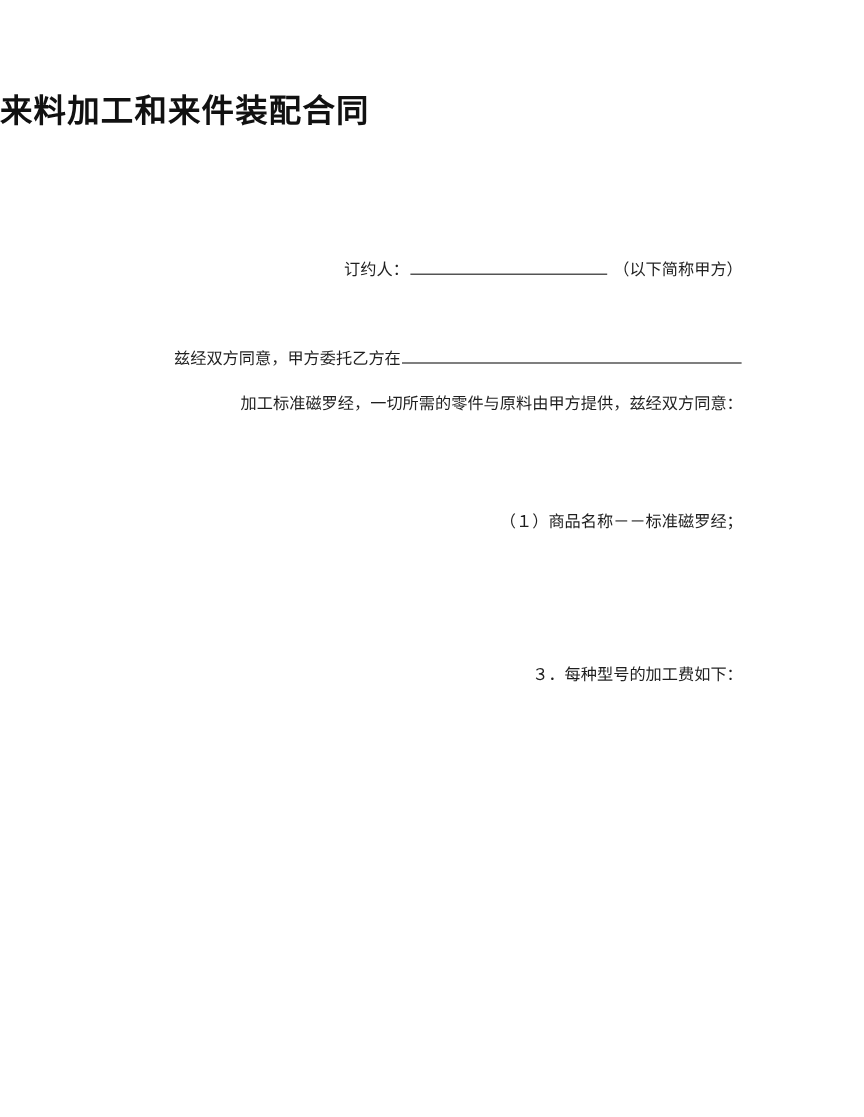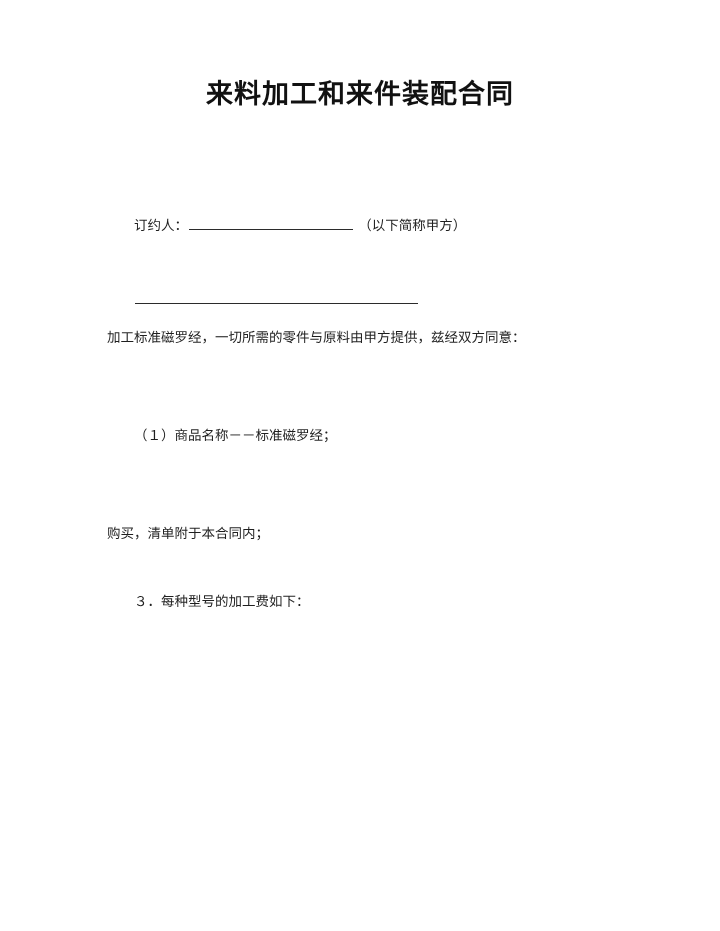--- a/index.html
+++ b/index.html
@@ -19,34 +19,34 @@
     color: #1a1a1a;
     -webkit-font-smoothing: antialiased;
   }
 
   
   .doc-title {
     position: absolute;
     left: 0;
     right: 0;
     top: 78px;
-    text-align: center;
     font-size: 27px;
     font-weight: bold;
     letter-spacing: 1px;
     color: #111111;
     line-height: 1.2;
   }
 
   
   .body-block {
     position: absolute;
     left: 107px;
     top: 206px;
     width: 512px;
+    text-align: right;
   }
 
   .para {
     font-size: 13.5px;
     line-height: 38px;
     color: #1f1f1f;
     white-space: nowrap;
   }
 
   
@@ -83,43 +83,40 @@
 
     <div class="para indent">
       <span class="seg">订约人：</span><span class="blank blank-party"></span>
       <span class="seg">（以下简称甲方）</span>
     </div>
 
 
     <div class="gap-lg"></div>
 
     <div class="para indent">
-      <span class="blank blank-place"></span>
+      <span class="seg">兹经双方同意，甲方委托乙方在</span><span class="blank blank-place"></span>
     </div>
     <div class="para">
       <span class="seg">加工标准磁罗经，一切所需的零件与原料由甲方提供，兹经双方同意：</span>
     </div>
 
     <div class="gap-md"></div>
 
 
     <div class="gap-md"></div>
 
     <div class="para indent">
       <span class="seg">（１）</span><span class="seg">商品名称－－标准磁罗经；</span>
     </div>
 
     <div class="gap-md"></div>
 
 
     <div class="gap-md"></div>
 
-    <div class="para">
-      <span class="seg">购买，清单附于本合同内；</span>
-    </div>
 
     <div class="gap-md"></div>
 
     <div class="para indent">
       <span class="seg">３．</span><span class="seg">每种型号的加工费如下：</span>
     </div>
 
   </div>
 </div>
 

